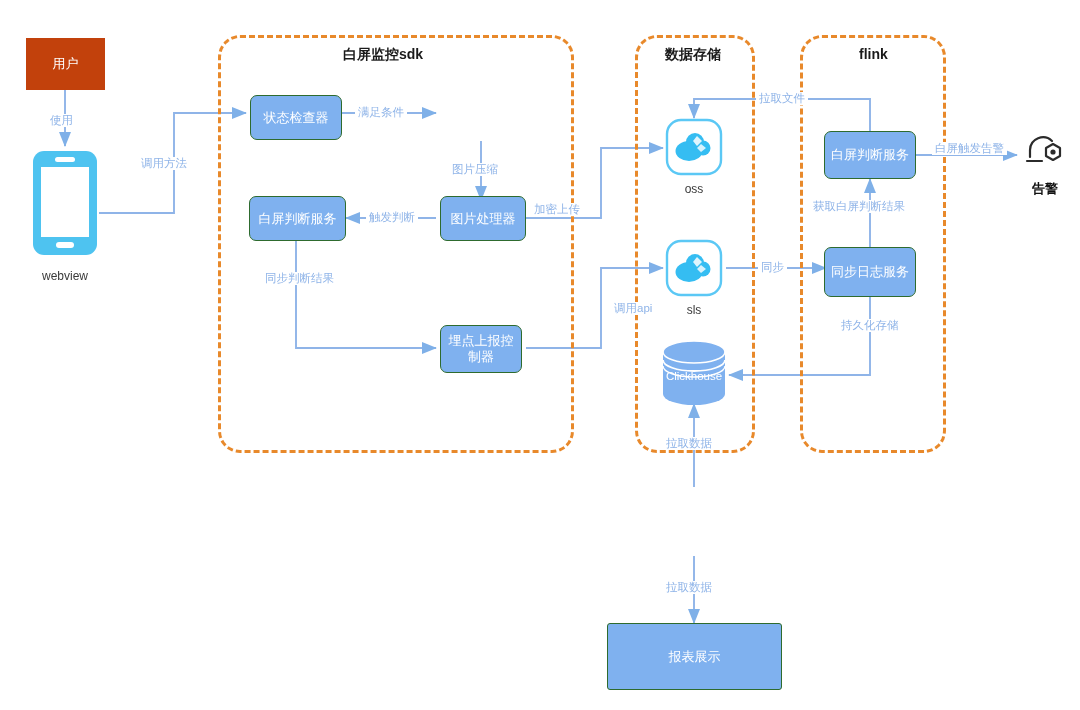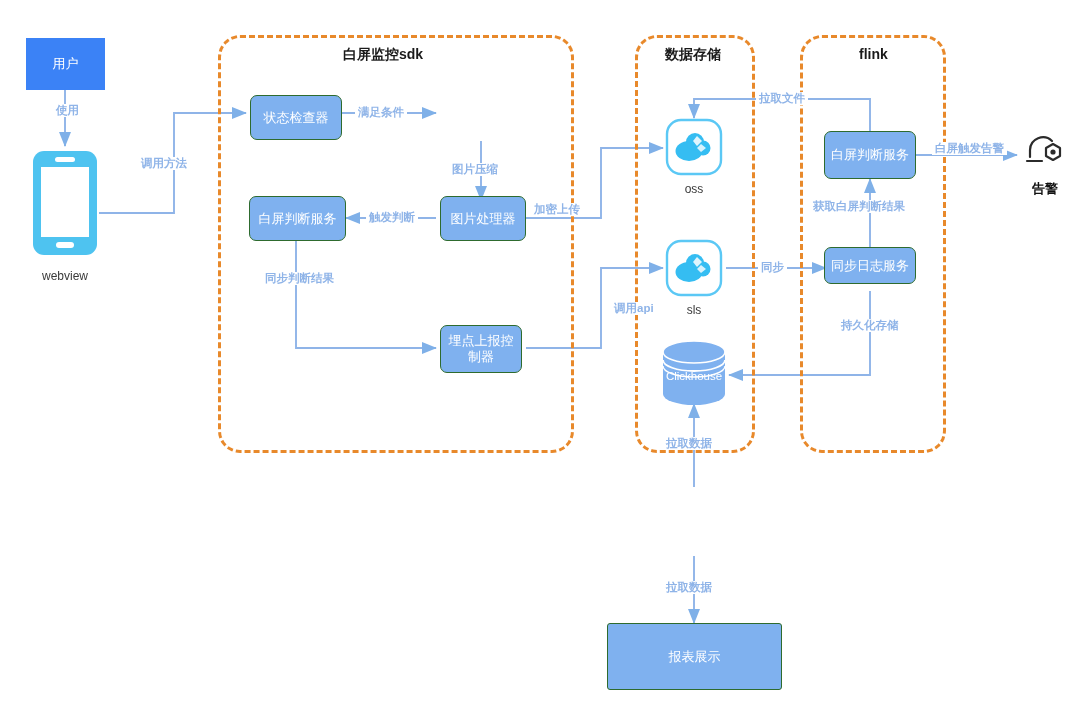--- a/index.html
+++ b/index.html
@@ -26,27 +26,27 @@
 
   
   .box{
     background:#7FB1EF;border:1.6px solid #2E6B2E;border-radius:7px;
     color:#ffffff;font-size:13px;display:flex;align-items:center;
     justify-content:center;text-align:center;line-height:1.22;
     box-sizing:border-box;
   }
   .box.sharp{border-radius:3px;}
   
-  .box.plain{border:none;border-radius:0;background:#3b82f6;}
+  .box.plain{border:none;border-radius:0;background:#c2410c;}
 
   
   .elabel{
     position:absolute;z-index:4;color:#8FB4E8;font-size:11.5px;
     background:#ffffff;padding:0 3px;white-space:nowrap;
-    text-align:center;line-height:1.1;font-weight:bold;
+    text-align:center;line-height:1.1;
   }
 
   
   .caption{
     position:absolute;z-index:4;color:#3a3a3a;font-size:12px;
     text-align:center;white-space:nowrap;
   }
   .caption.cn{font-size:13px;font-weight:bold;color:#111;}
 
   .icon-wrap{position:absolute;z-index:3;}
@@ -160,40 +160,40 @@
       <ellipse cx="35" cy="12" rx="31" ry="11" fill="#7FB1EF"></ellipse>
       <ellipse cx="35" cy="12" rx="31" ry="11" fill="none" stroke="#ffffff" stroke-width="1.6"></ellipse>
       <path d="M4,20 a31,11 0 0 0 62,0" fill="none" stroke="#ffffff" stroke-width="1.8"></path>
       <path d="M4,26 a31,11 0 0 0 62,0" fill="none" stroke="#ffffff" stroke-width="1.4"></path>
     </svg>
   </div>
   <div class="caption" style="left:654px;top:370px;width:80px;color:#ffffff;font-size:11.5px;z-index:5;">Clickhouse</div>
 
   <div class="node box" style="left:824px;top:131px;width:92px;height:48px;">白屏判断服务</div>
 
-  <div class="node box" style="left:824px;top:247px;width:92px;height:37px;border-radius:7px;">同步日志服务</div>
+  <div class="node box" style="left:824px;top:247px;width:92px;height:50px;border-radius:7px;">同步日志服务</div>
 
   <div class="icon-wrap" style="left:1022px;top:131px;width:46px;height:44px;">
     <svg width="46" height="44" viewBox="0 0 46 44">
       <g fill="none" stroke="#2b2b2b" stroke-width="2.2" stroke-linecap="round" stroke-linejoin="round">
         <path d="M8,26 L8,19 a13,13 0 0 1 22,-9"></path>
         <path d="M5,30 L20,30"></path>
       </g>
       <g fill="none" stroke="#2b2b2b" stroke-width="2.2" stroke-linejoin="round">
         <path d="M31,13 L38,17 L38,25 L31,29 L24,25 L24,17 z"></path>
       </g>
       <circle cx="31" cy="21" r="2.6" fill="#2b2b2b"></circle>
     </svg>
   </div>
   <div class="caption cn" style="left:1015px;top:180px;width:60px;">告警</div>
 
 
   <div class="node box sharp" style="left:607px;top:623px;width:175px;height:67px;">报表展示</div>
 
-  <div class="elabel" style="left:47px;top:104px;margin-left:6px;">使用</div>
+  <div class="elabel" style="left:47px;top:114px;">使用</div>
 
   <div class="elabel" style="left:138px;top:157px;">调用方法</div>
 
   <div class="elabel" style="left:355px;top:106px;">满足条件</div>
 
   <div class="elabel" style="left:449px;top:163px;">图片压缩</div>
 
   <div class="elabel" style="left:366px;top:211px;">触发判断</div>
 
   <div class="elabel" style="left:531px;top:203px;">加密上传</div>

